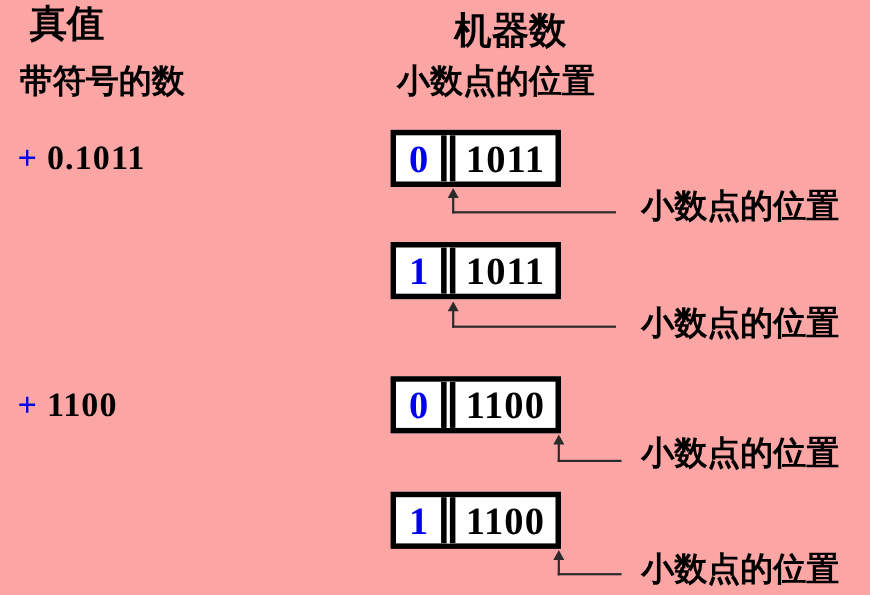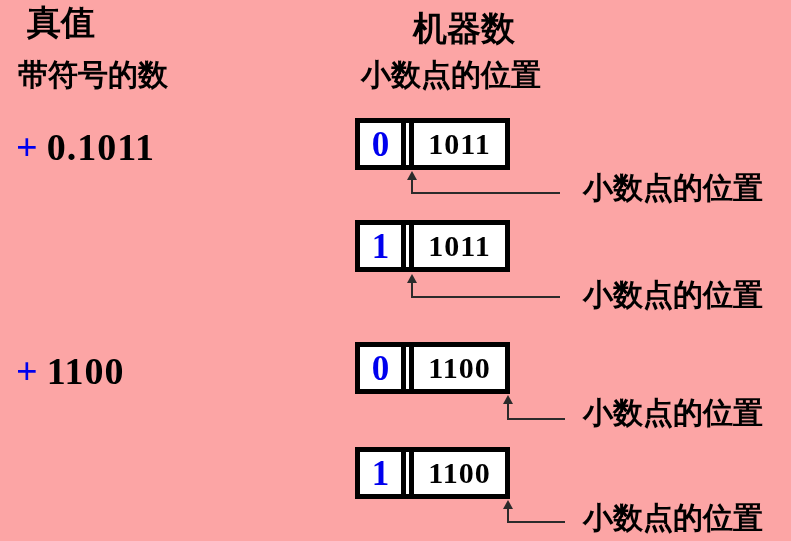--- a/index.html
+++ b/index.html
@@ -14,41 +14,41 @@
   .hdr{
     font-weight:bold;font-size:34px;color:#000;line-height:1;
     white-space:nowrap;
   }
   .subhdr{
     font-weight:bold;font-size:30px;color:#000;line-height:1;
     white-space:nowrap;
     margin-left:16px;
   }
   .true-val{
-    font-weight:bold;font-size:38px;color:#000;line-height:1;
+    font-weight:bold;font-size:31px;color:#000;line-height:1;
     white-space:nowrap;letter-spacing:1px;
   }
   .true-val .sign{color:#0000ee;margin-right:8px;font-weight:bold;}
   .mbox{
     left:355px;width:155px;height:52px;
     border:5px solid #000;background:#fff;
     box-sizing:border-box;
     display:flex;align-items:stretch;
   }
   .sign-cell{
     width:41px;display:flex;align-items:center;justify-content:center;
     font-weight:bold;font-size:35px;color:#0000ee;line-height:1;
   }
   .divider{
     width:13px;box-sizing:border-box;background:#fff;
     border-left:5px solid #000;border-right:5px solid #000;
   }
   .digits-cell{
     flex:1;display:flex;align-items:center;justify-content:center;
-    font-weight:bold;font-size:30px;color:#000;line-height:1;
+    font-weight:bold;font-size:35px;color:#000;line-height:1;
     letter-spacing:1px;
   }
   .elbow{
     border-left:2px solid #2b2b2b;border-bottom:2px solid #2b2b2b;
     box-sizing:border-box;
   }
   .arrowhead{
     width:0;height:0;
     border-left:5px solid transparent;border-right:5px solid transparent;
     border-bottom:9px solid #2b2b2b;

